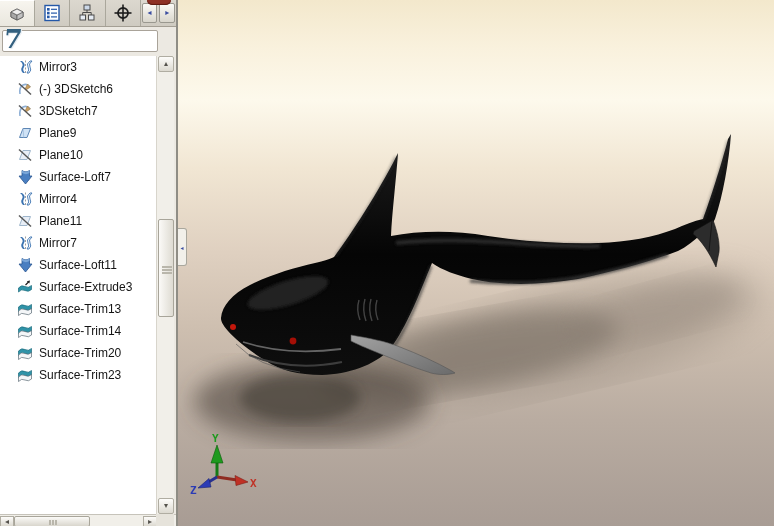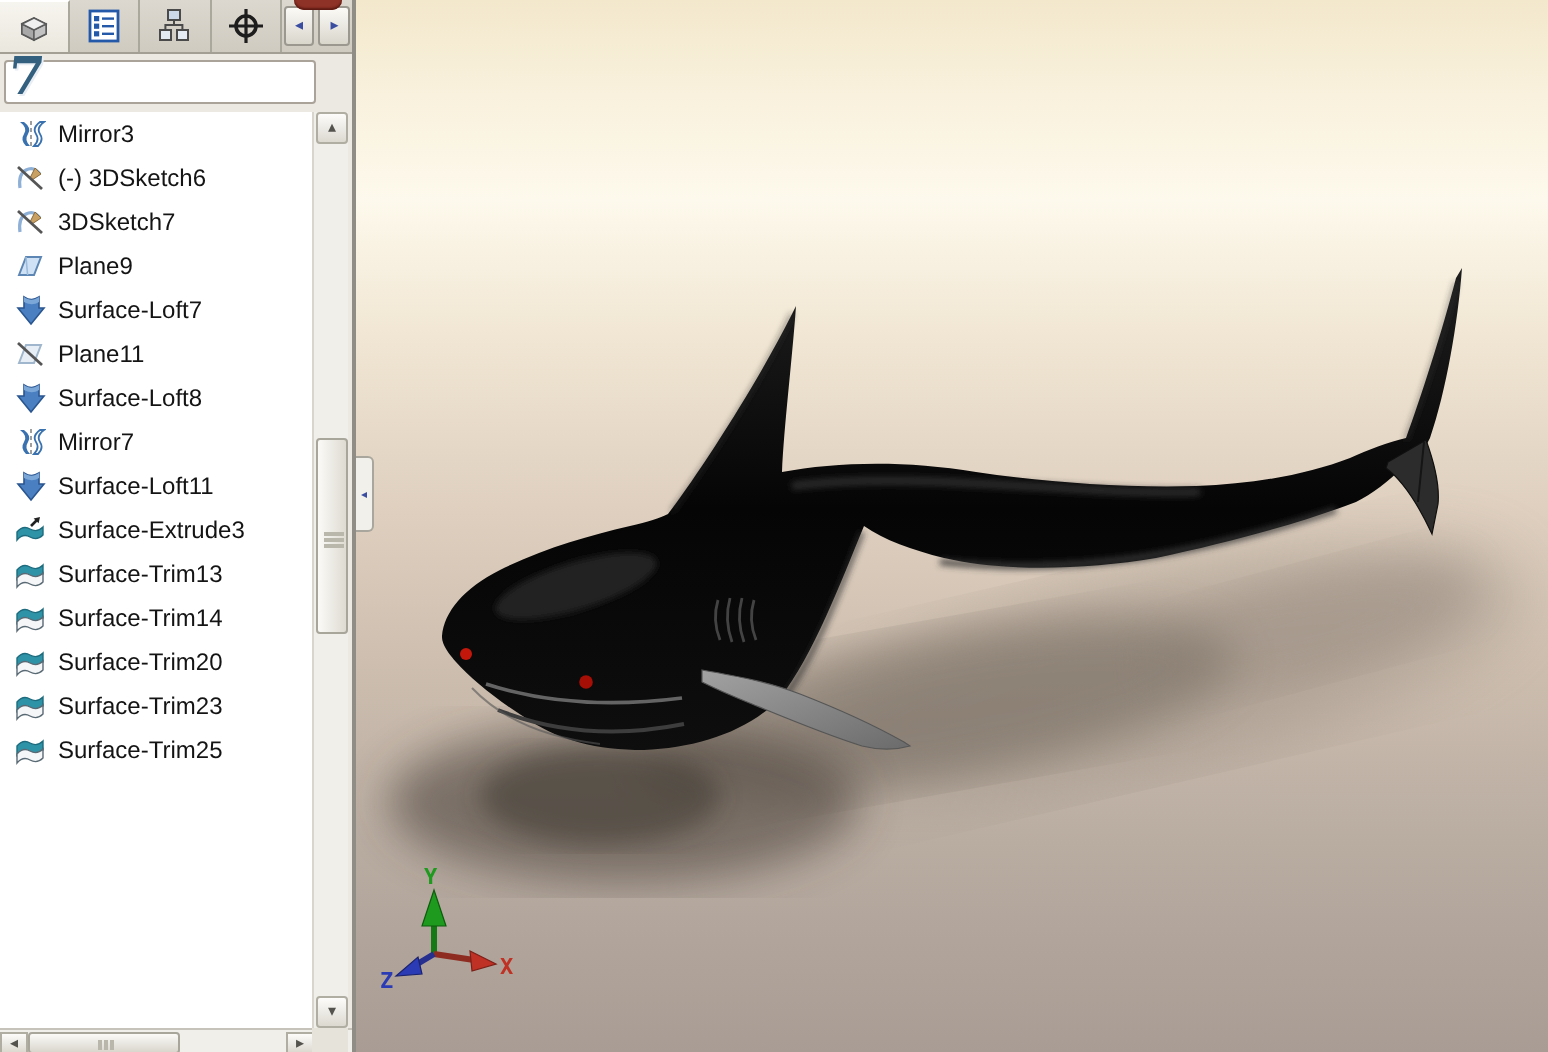--- a/index.html
+++ b/index.html
@@ -22,21 +22,21 @@
               border-radius:0 0 10px 10px;box-shadow:inset 0 -1px 1px #5c1a12;}
 
   .filter-row{position:relative;height:28px;background:#ece9e2;padding:3px 2px;}
   .filter-input{position:relative;width:156px;height:22px;background:#fff;
                 border:1px solid #a9a399;border-radius:2px;}
   .filter-glyph{position:absolute;left:1px;top:-7px;font-family:"DejaVu Serif",serif;
                 font-size:26px;font-weight:600;color:#33607f;
                 text-shadow:1px 1px 0 #e8eef3;transform:skewX(-6deg);}
 
   .tree{position:absolute;left:0;top:56px;width:158px;height:458px;background:#fff;overflow:hidden;}
-  .tree-row{display:flex;align-items:center;height:22px;padding-left:7px;cursor:default;}
+  .tree-row{display:flex;align-items:center;height:22px;padding-left:17px;cursor:default;}
   .tree-row .t-icon{width:16px;height:16px;flex:0 0 16px;margin-right:6px;}
   .tree-row .t-label{font-size:12px;color:#141414;white-space:nowrap;}
 
   
   .v-scroll{position:absolute;right:2px;top:56px;width:18px;height:458px;background:#f1efe9;
             border-left:1px solid #d8d5cc;}
   .sbtn{position:absolute;left:1px;width:16px;height:16px;background:linear-gradient(#fdfcfa,#dcd9d0);
         border:1px solid #b0ada2;border-radius:2px;display:flex;align-items:center;justify-content:center;
         color:#55534d;font-size:8px;line-height:1;}
   .v-thumb{position:absolute;left:1px;top:163px;width:16px;height:98px;
@@ -136,55 +136,61 @@
     <span class="t-label">3DSketch7</span>
   </div>
 
   <div class="tree-row">
     <svg class="t-icon" viewBox="0 0 16 16">
             <use href="#plane-icon"></use>
           </svg>
     <span class="t-label">Plane9</span>
   </div>
 
+  <div class="tree-row">
+    <svg class="t-icon" viewBox="0 0 16 16">
+            <use href="#plane-hidden-icon"></use>
+          </svg>
+    <span class="t-label">Plane10</span>
+  </div>
 
   <div class="tree-row">
     <svg class="t-icon" viewBox="0 0 16 16">
             <use href="#surface-loft-icon"></use>
           </svg>
     <span class="t-label">Surface-Loft7</span>
   </div>
 
+  <div class="tree-row">
+    <svg class="t-icon" viewBox="0 0 16 16">
+            <use href="#mirror-icon"></use>
+          </svg>
+    <span class="t-label">Mirror4</span>
+  </div>
 
 
   <div class="tree-row">
     <svg class="t-icon" viewBox="0 0 16 16">
             <use href="#plane-hidden-icon"></use>
           </svg>
     <span class="t-label">Plane11</span>
   </div>
 
+
+  <div class="tree-row">
+    <svg class="t-icon" viewBox="0 0 16 16">
+            <use href="#mirror-icon"></use>
+          </svg>
+    <span class="t-label">Mirror7</span>
+  </div>
+
   <div class="tree-row">
     <svg class="t-icon" viewBox="0 0 16 16">
             <use href="#surface-loft-icon"></use>
           </svg>
-    <span class="t-label">Surface-Loft8</span>
-  </div>
-
-  <div class="tree-row">
-    <svg class="t-icon" viewBox="0 0 16 16">
-            <use href="#mirror-icon"></use>
-          </svg>
-    <span class="t-label">Mirror7</span>
-  </div>
-
-  <div class="tree-row">
-    <svg class="t-icon" viewBox="0 0 16 16">
-            <use href="#surface-loft-icon"></use>
-          </svg>
     <span class="t-label">Surface-Loft11</span>
   </div>
 
   <div class="tree-row">
     <svg class="t-icon" viewBox="0 0 16 16">
             <use href="#surface-extrude-icon"></use>
           </svg>
     <span class="t-label">Surface-Extrude3</span>
   </div>
 
@@ -212,26 +218,20 @@
 
 
   <div class="tree-row">
     <svg class="t-icon" viewBox="0 0 16 16">
             <use href="#surface-trim-icon"></use>
           </svg>
     <span class="t-label">Surface-Trim23</span>
   </div>
 
 
-  <div class="tree-row">
-    <svg class="t-icon" viewBox="0 0 16 16">
-            <use href="#surface-trim-icon"></use>
-          </svg>
-    <span class="t-label">Surface-Trim25</span>
-  </div>
 </div>
 
     <div class="v-scroll">
       <div class="sbtn" style="top:0">▴</div>
       <div class="v-thumb">
         <div class="grip"></div>
       </div>
       <div class="sbtn" style="bottom:0">▾</div>
     </div>
 

